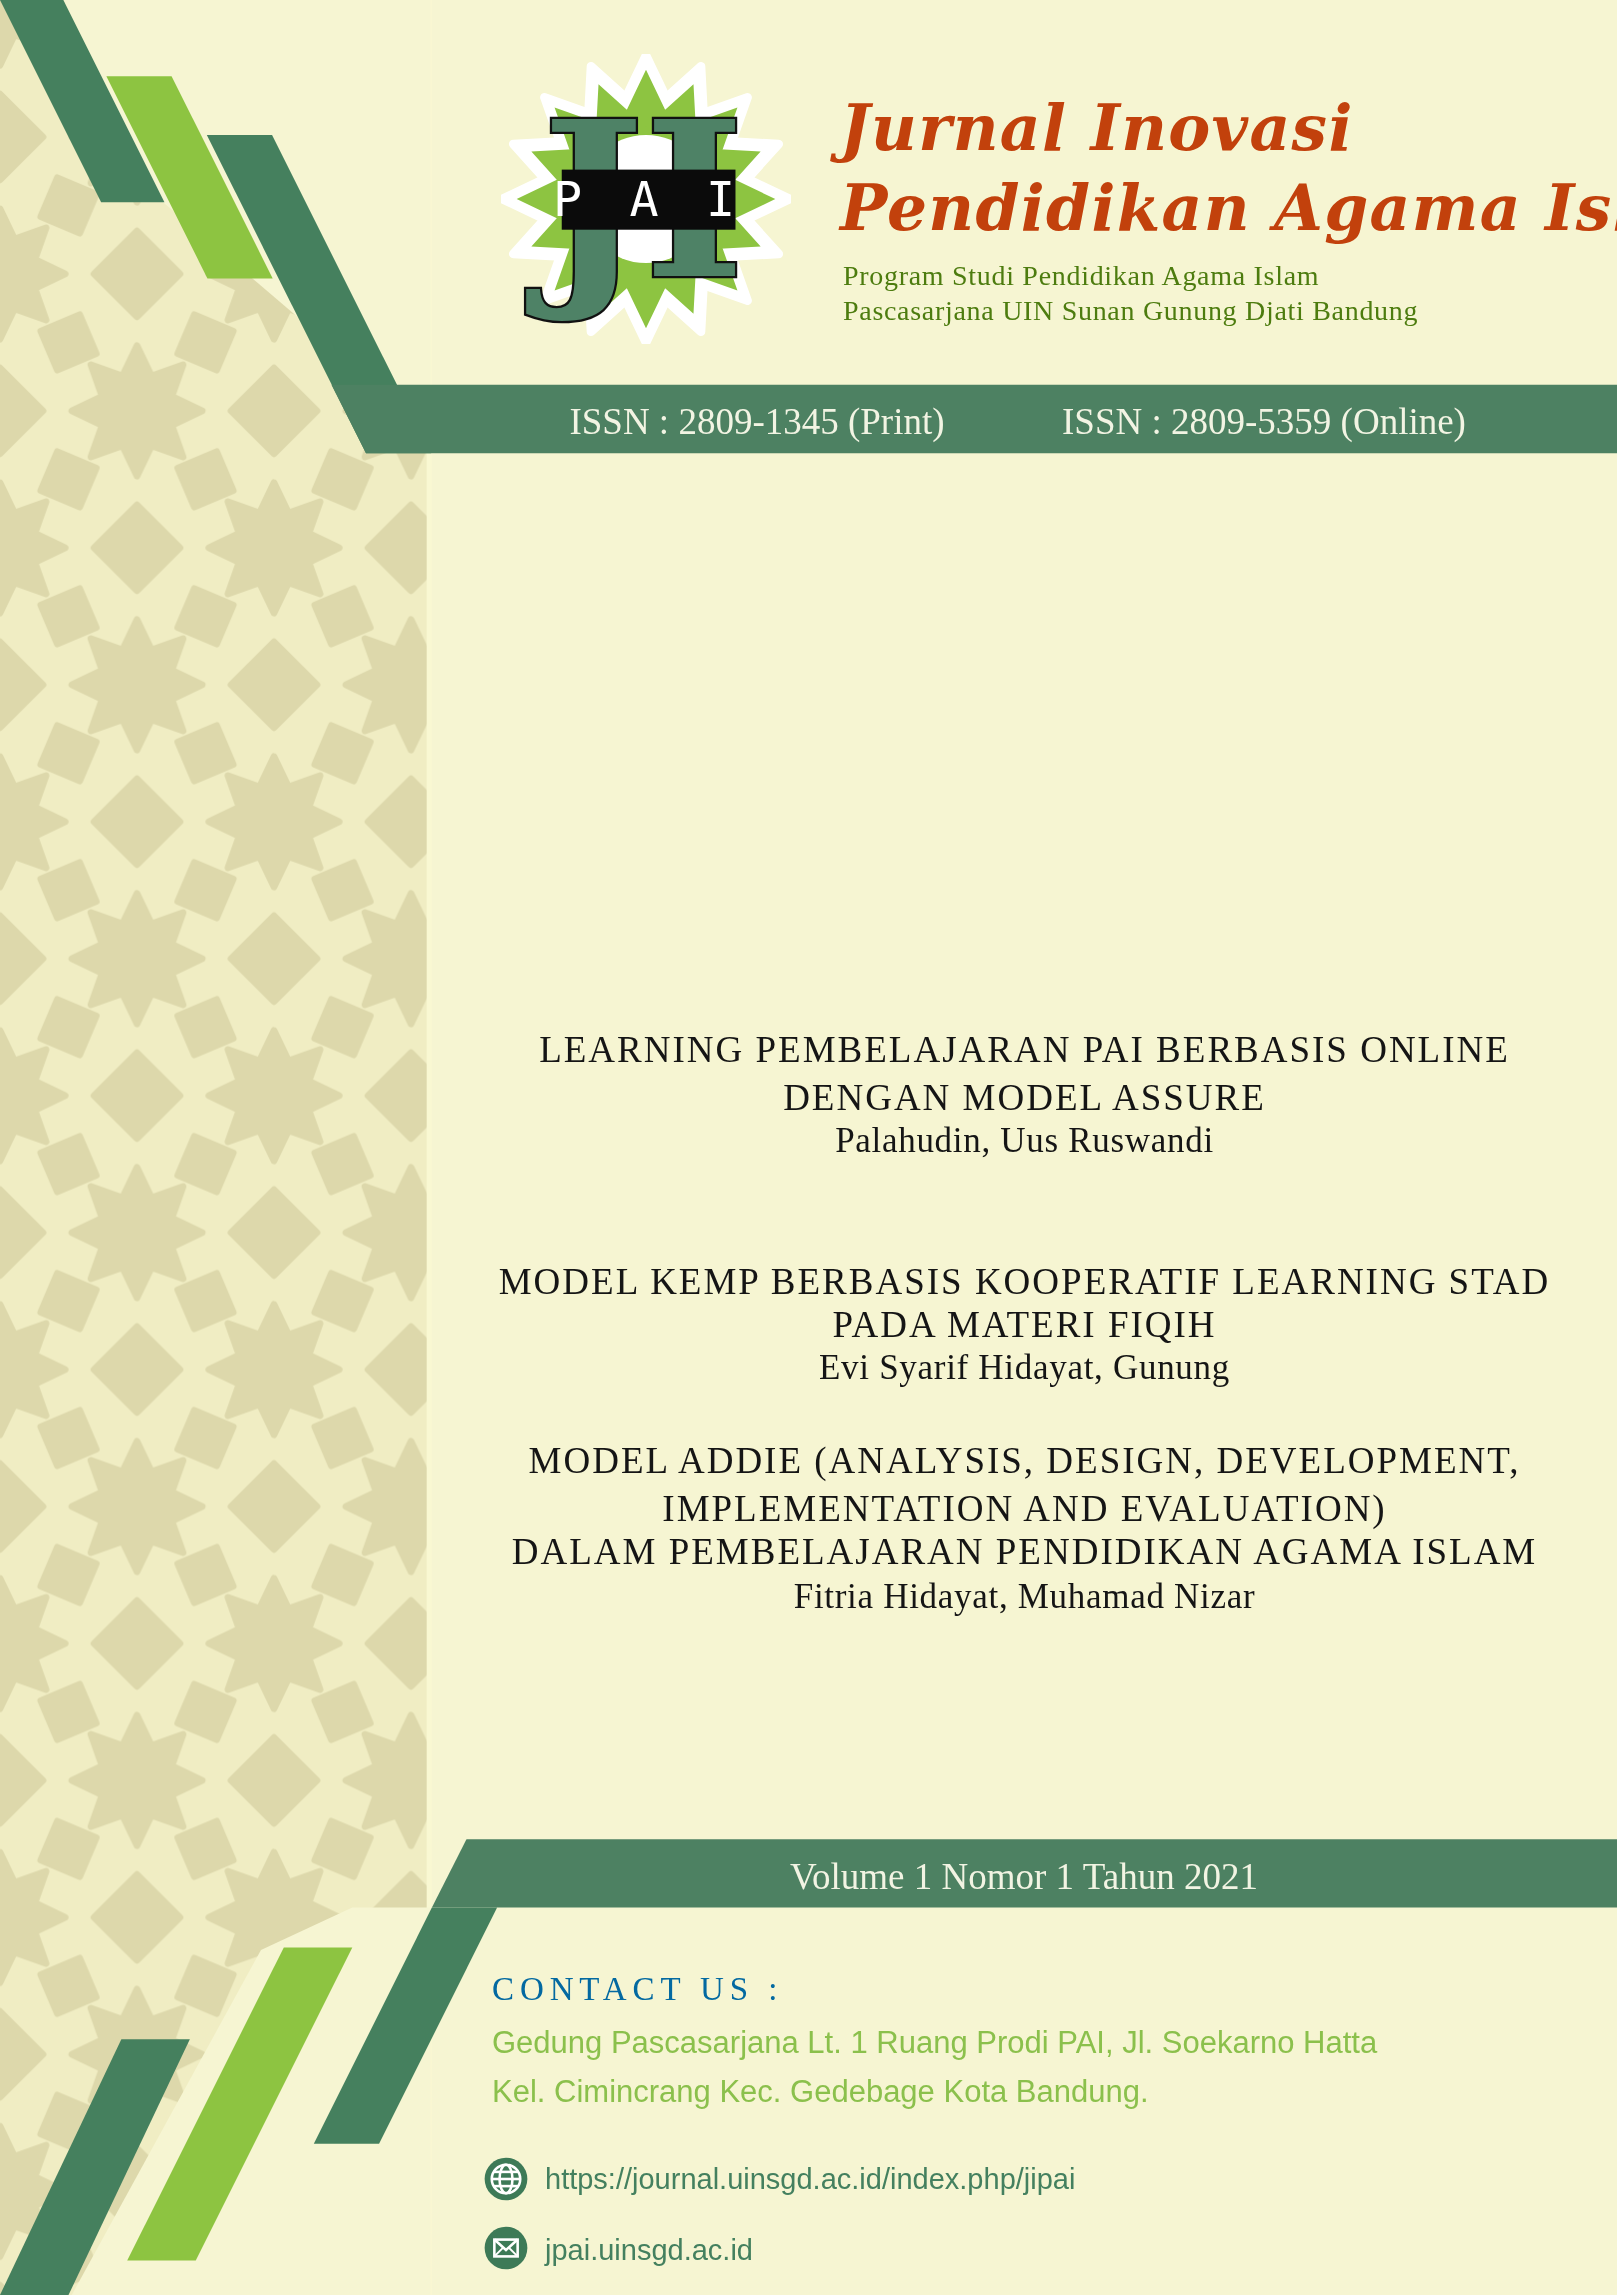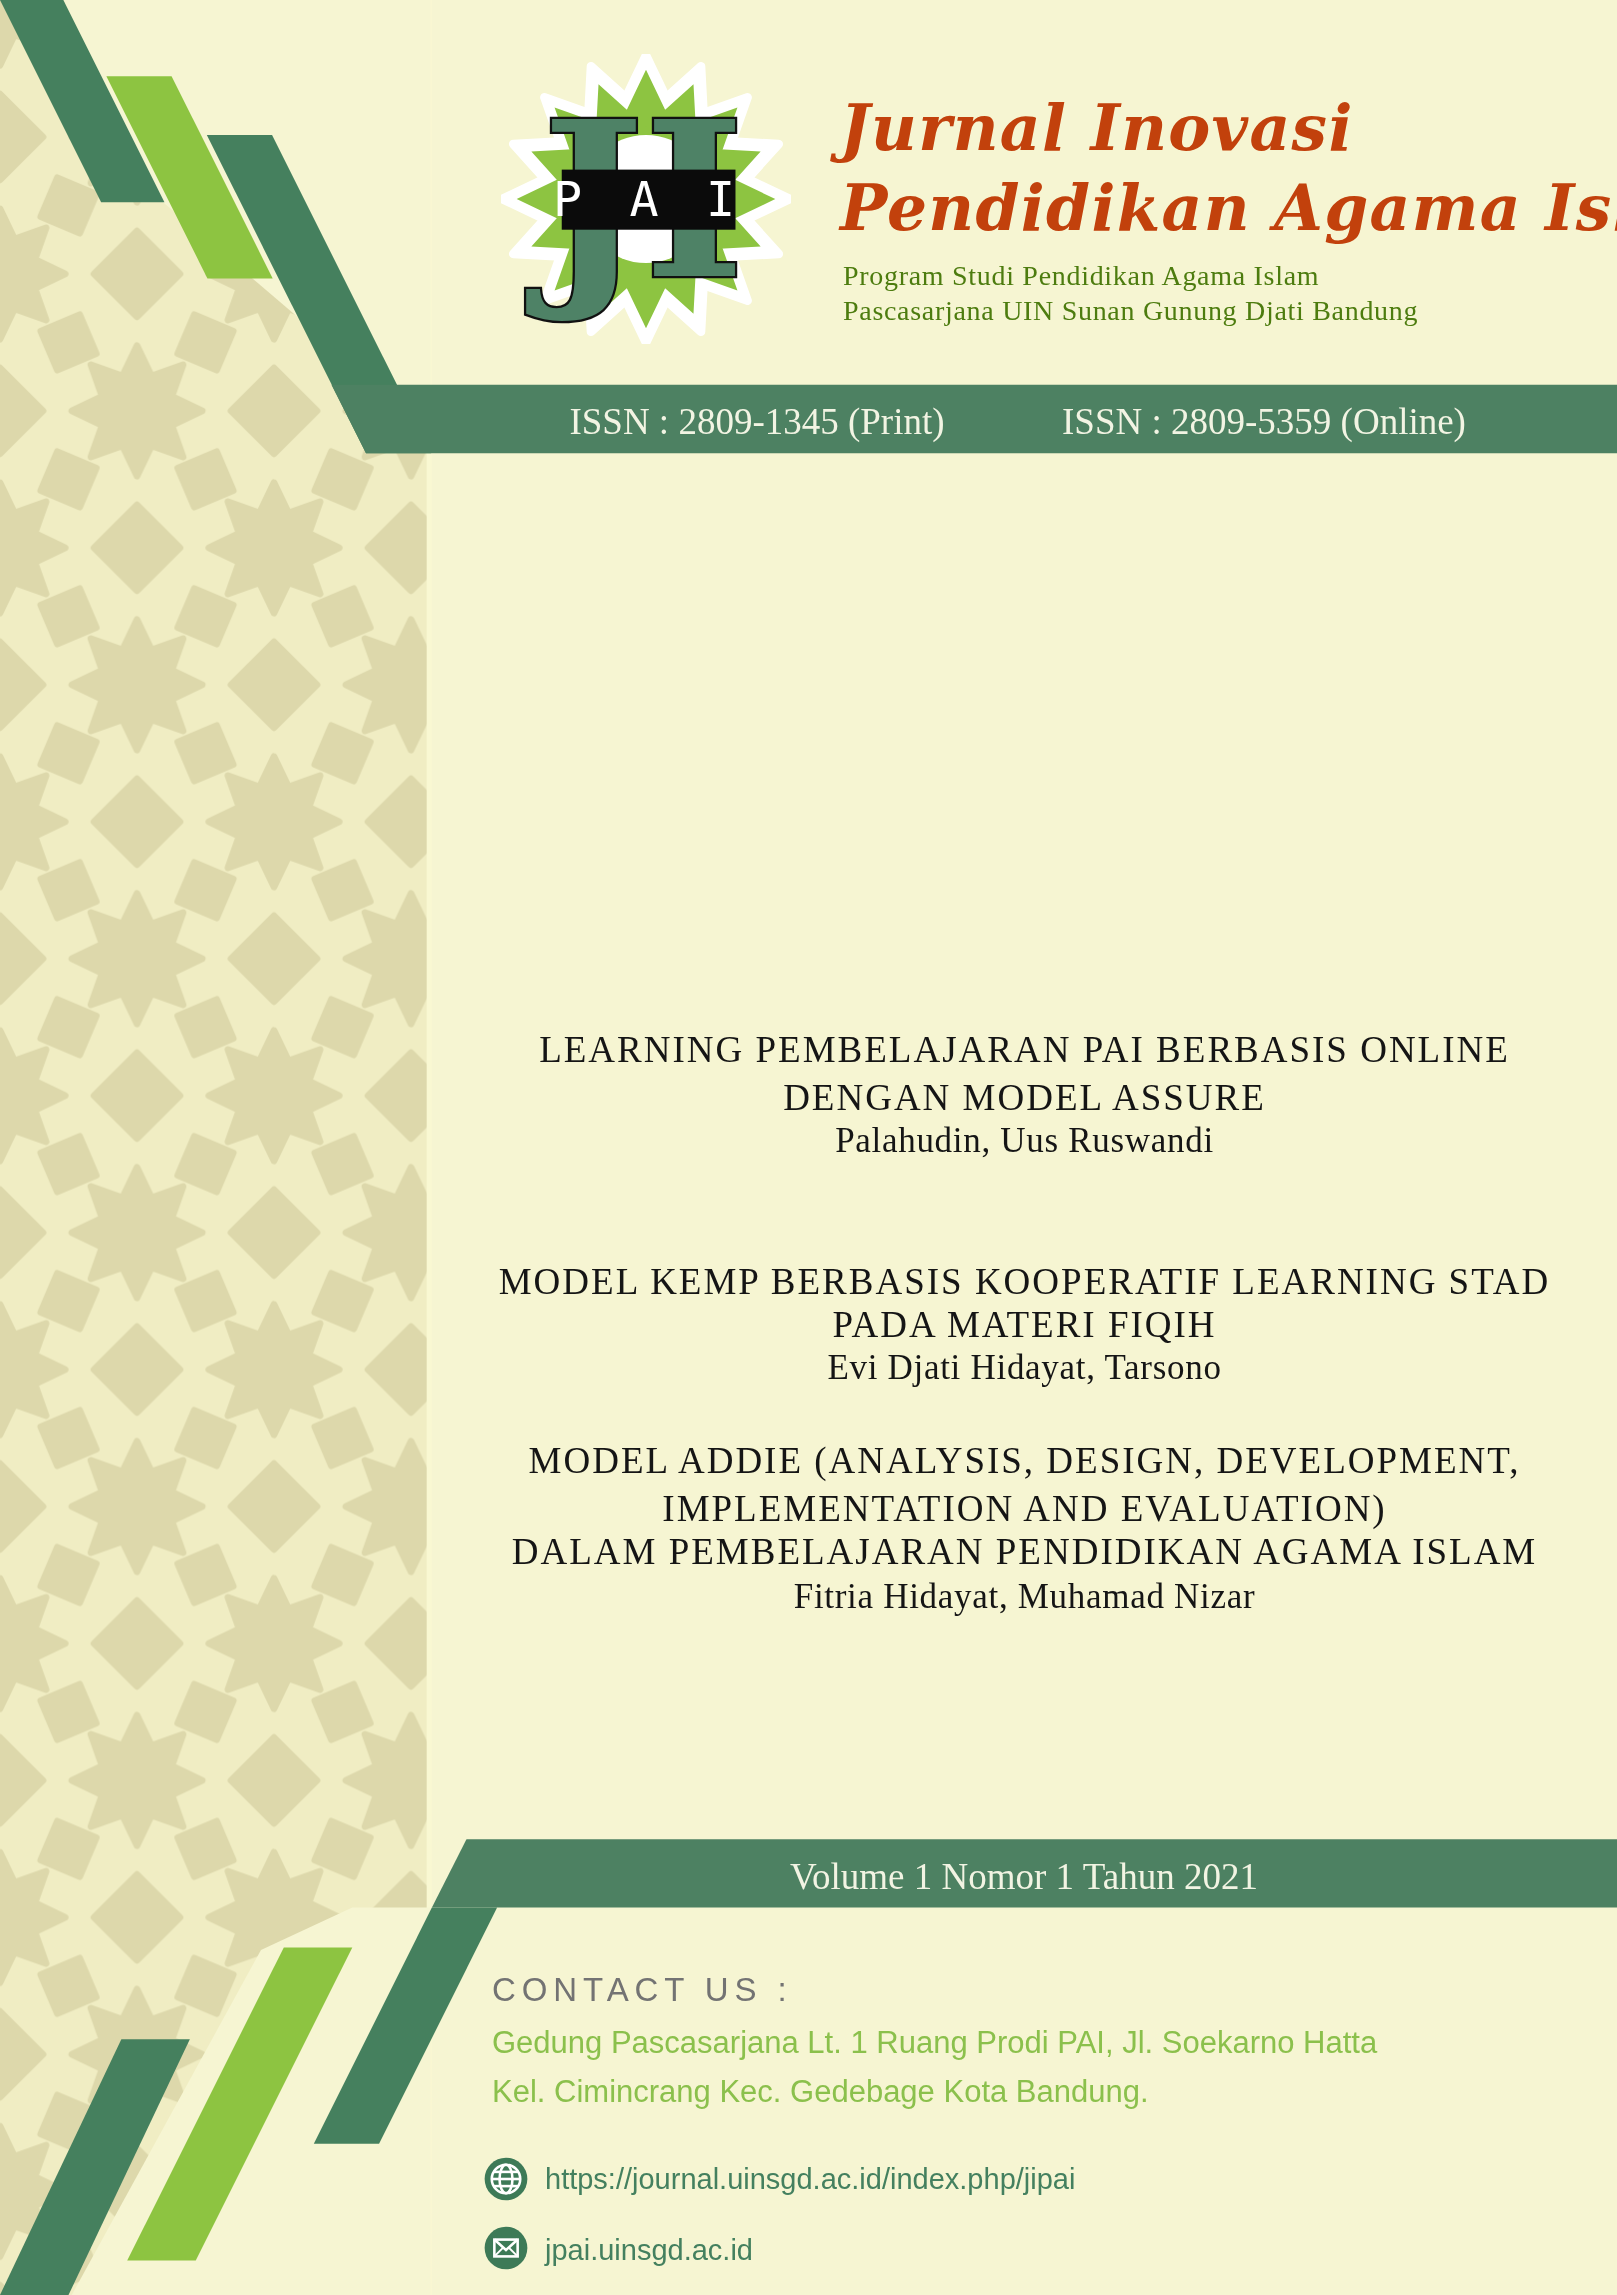--- a/index.html
+++ b/index.html
@@ -25,21 +25,21 @@
   }
   
   .tline{
     position:absolute;left:431px;width:1187px;text-align:center;
     font-size:37px;color:#151515;letter-spacing:2px;white-space:nowrap;
     font-family:"Liberation Serif",serif;
   }
   .tauthor{font-size:35px;letter-spacing:0.7px;}
   
   .contact-head{
-    font-family:Liberation Sans, sans-serif;font-size:33px;color:#737373;
+    font-family:Liberation Serif, serif;font-size:33px;color:#0369a1;
     letter-spacing:5.9px;white-space:nowrap;
   }
   .contact-addr{
     font-family:"Liberation Sans",sans-serif;font-size:31px;color:#8bc04c;
     white-space:nowrap;
   }
   .link-text{
     font-family:"Liberation Sans",sans-serif;font-size:29px;color:#44805f;
     white-space:nowrap;
   }
@@ -114,21 +114,21 @@
 
   <div class="abs bar-text" style="left:757px;top:400px;transform:translateX(-50%)">ISSN : 2809-1345 (Print)</div>
   <div class="abs bar-text" style="left:1264px;top:400px;transform:translateX(-50%)">ISSN : 2809-5359 (Online)</div>
 
   <div class="tline" style="top:1028px">LEARNING PEMBELAJARAN PAI BERBASIS ONLINE</div>
   <div class="tline" style="top:1076px">DENGAN MODEL ASSURE</div>
   <div class="tline tauthor" style="top:1121px">Palahudin, Uus Ruswandi</div>
 
   <div class="tline" style="top:1260px">MODEL KEMP BERBASIS KOOPERATIF LEARNING STAD</div>
   <div class="tline" style="top:1303px">PADA MATERI FIQIH</div>
-  <div class="tline tauthor" style="top:1348px">Evi Djati Hidayat, Tarsono</div>
+  <div class="tline tauthor" style="top:1348px">Evi Syarif Hidayat, Gunung</div>
 
   <div class="tline" style="top:1439px">MODEL ADDIE (ANALYSIS, DESIGN, DEVELOPMENT,</div>
   <div class="tline" style="top:1487px">IMPLEMENTATION AND EVALUATION)</div>
   <div class="tline" style="top:1530px">DALAM PEMBELAJARAN PENDIDIKAN AGAMA ISLAM</div>
   <div class="tline tauthor" style="top:1577px">Fitria Hidayat, Muhamad Nizar</div>
 
   <div class="abs bar-text" style="left:1024px;top:1855px;transform:translateX(-50%)">Volume 1  Nomor 1 Tahun 2021</div>
 
   <div class="abs contact-head" style="left:492px;top:1971px">CONTACT US :</div>
   <div class="abs contact-addr" style="left:492px;top:2025px">Gedung Pascasarjana Lt. 1 Ruang Prodi PAI, Jl. Soekarno Hatta</div>

